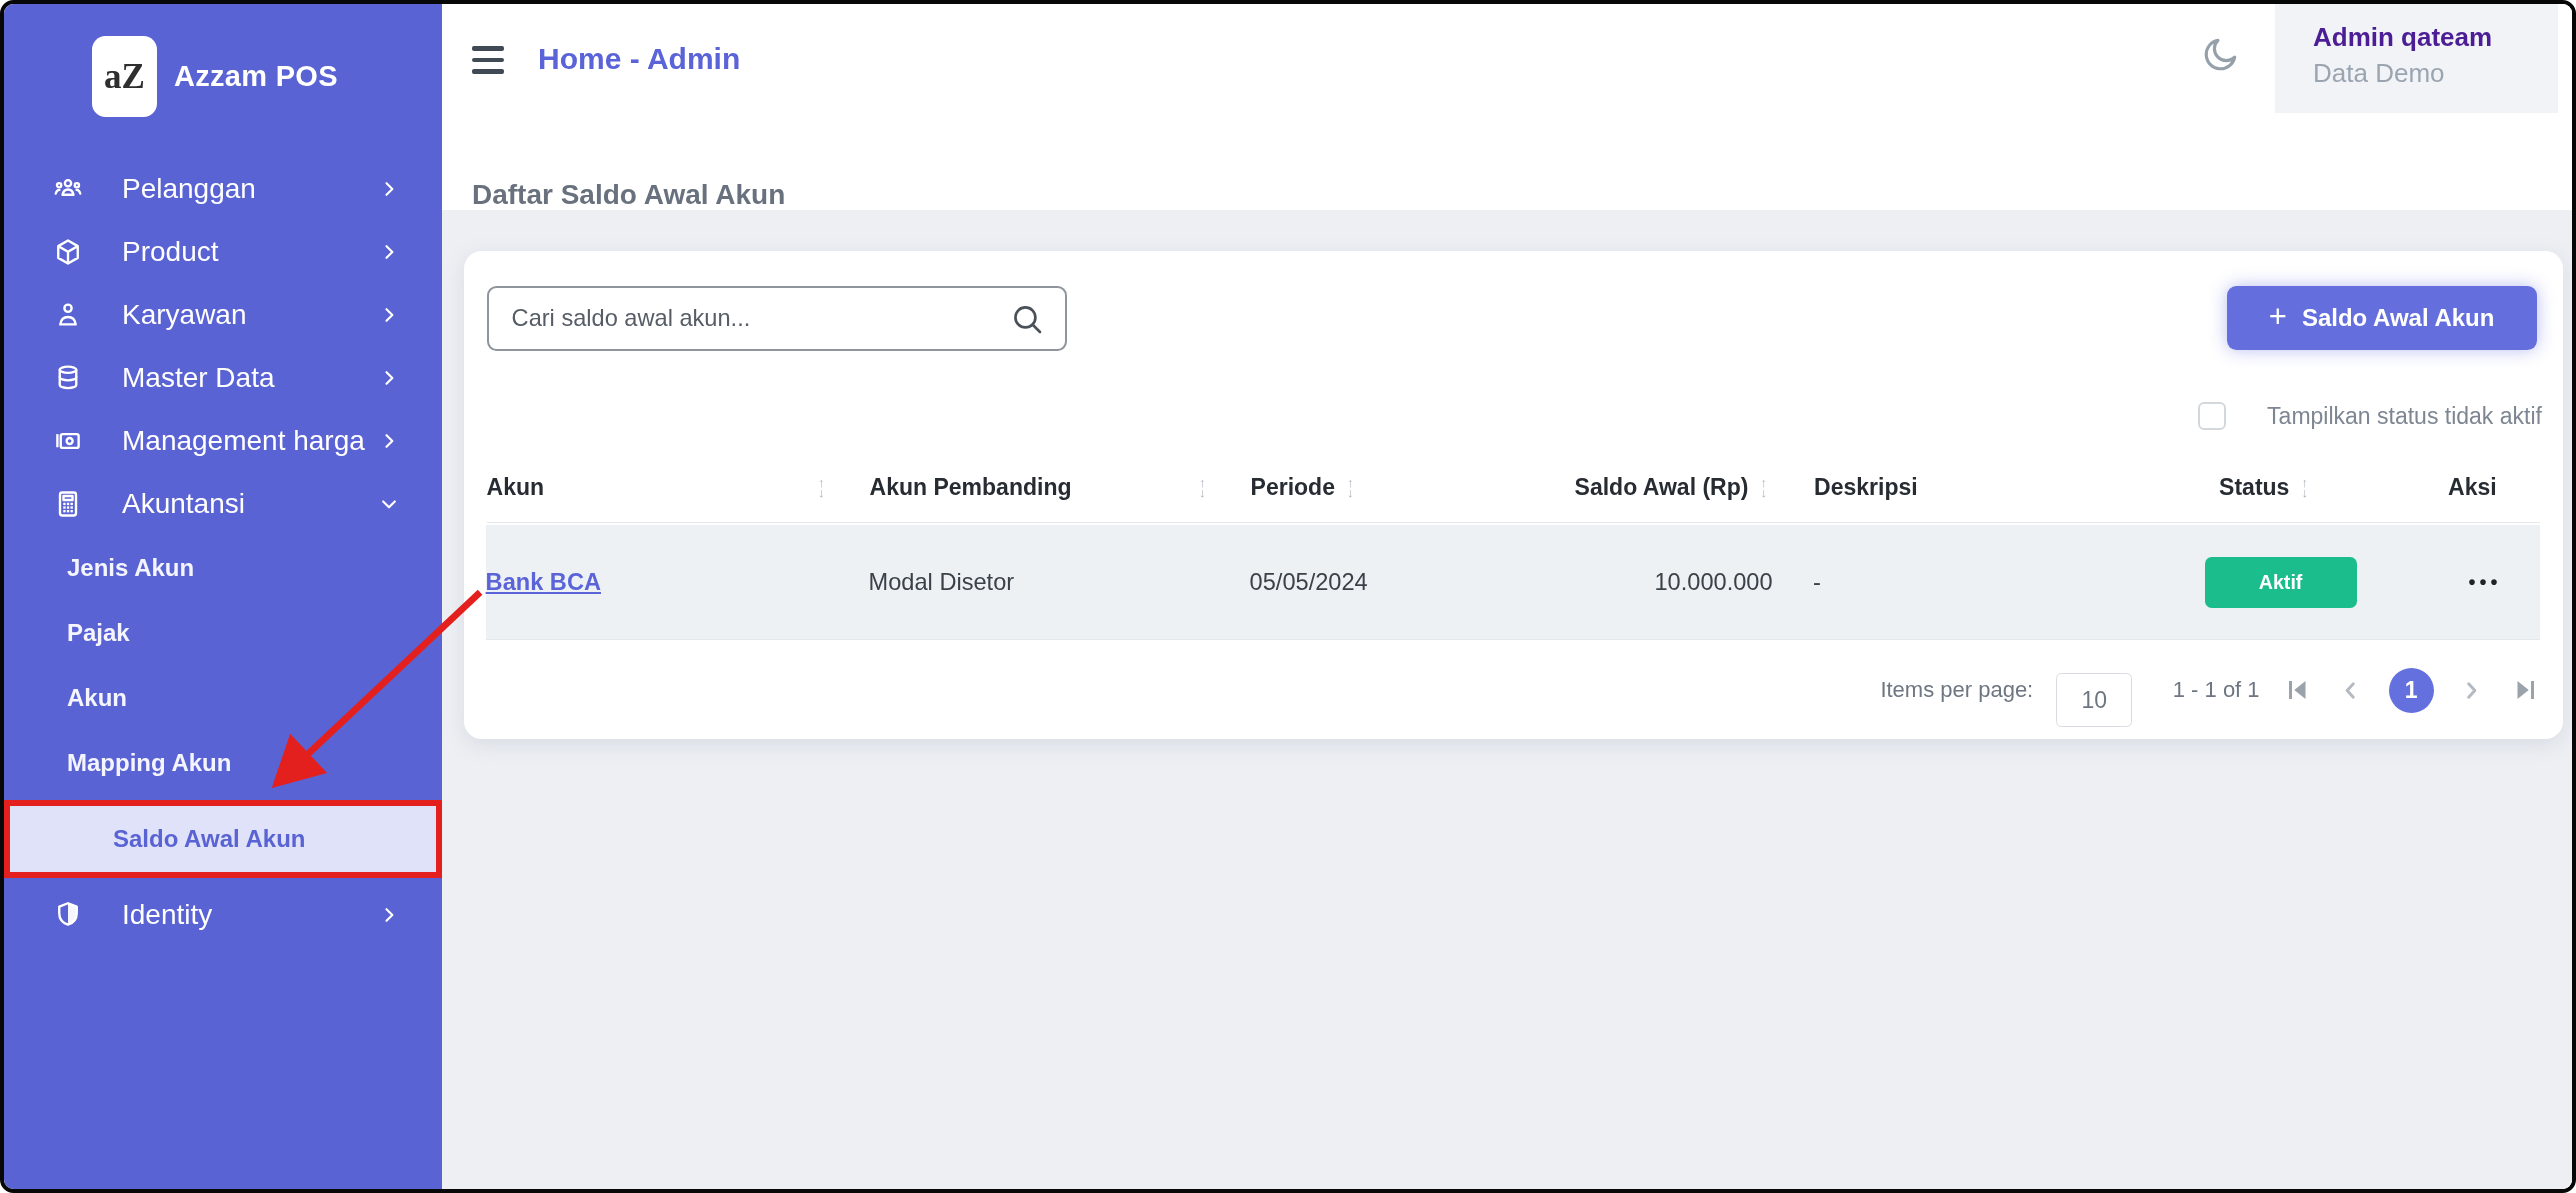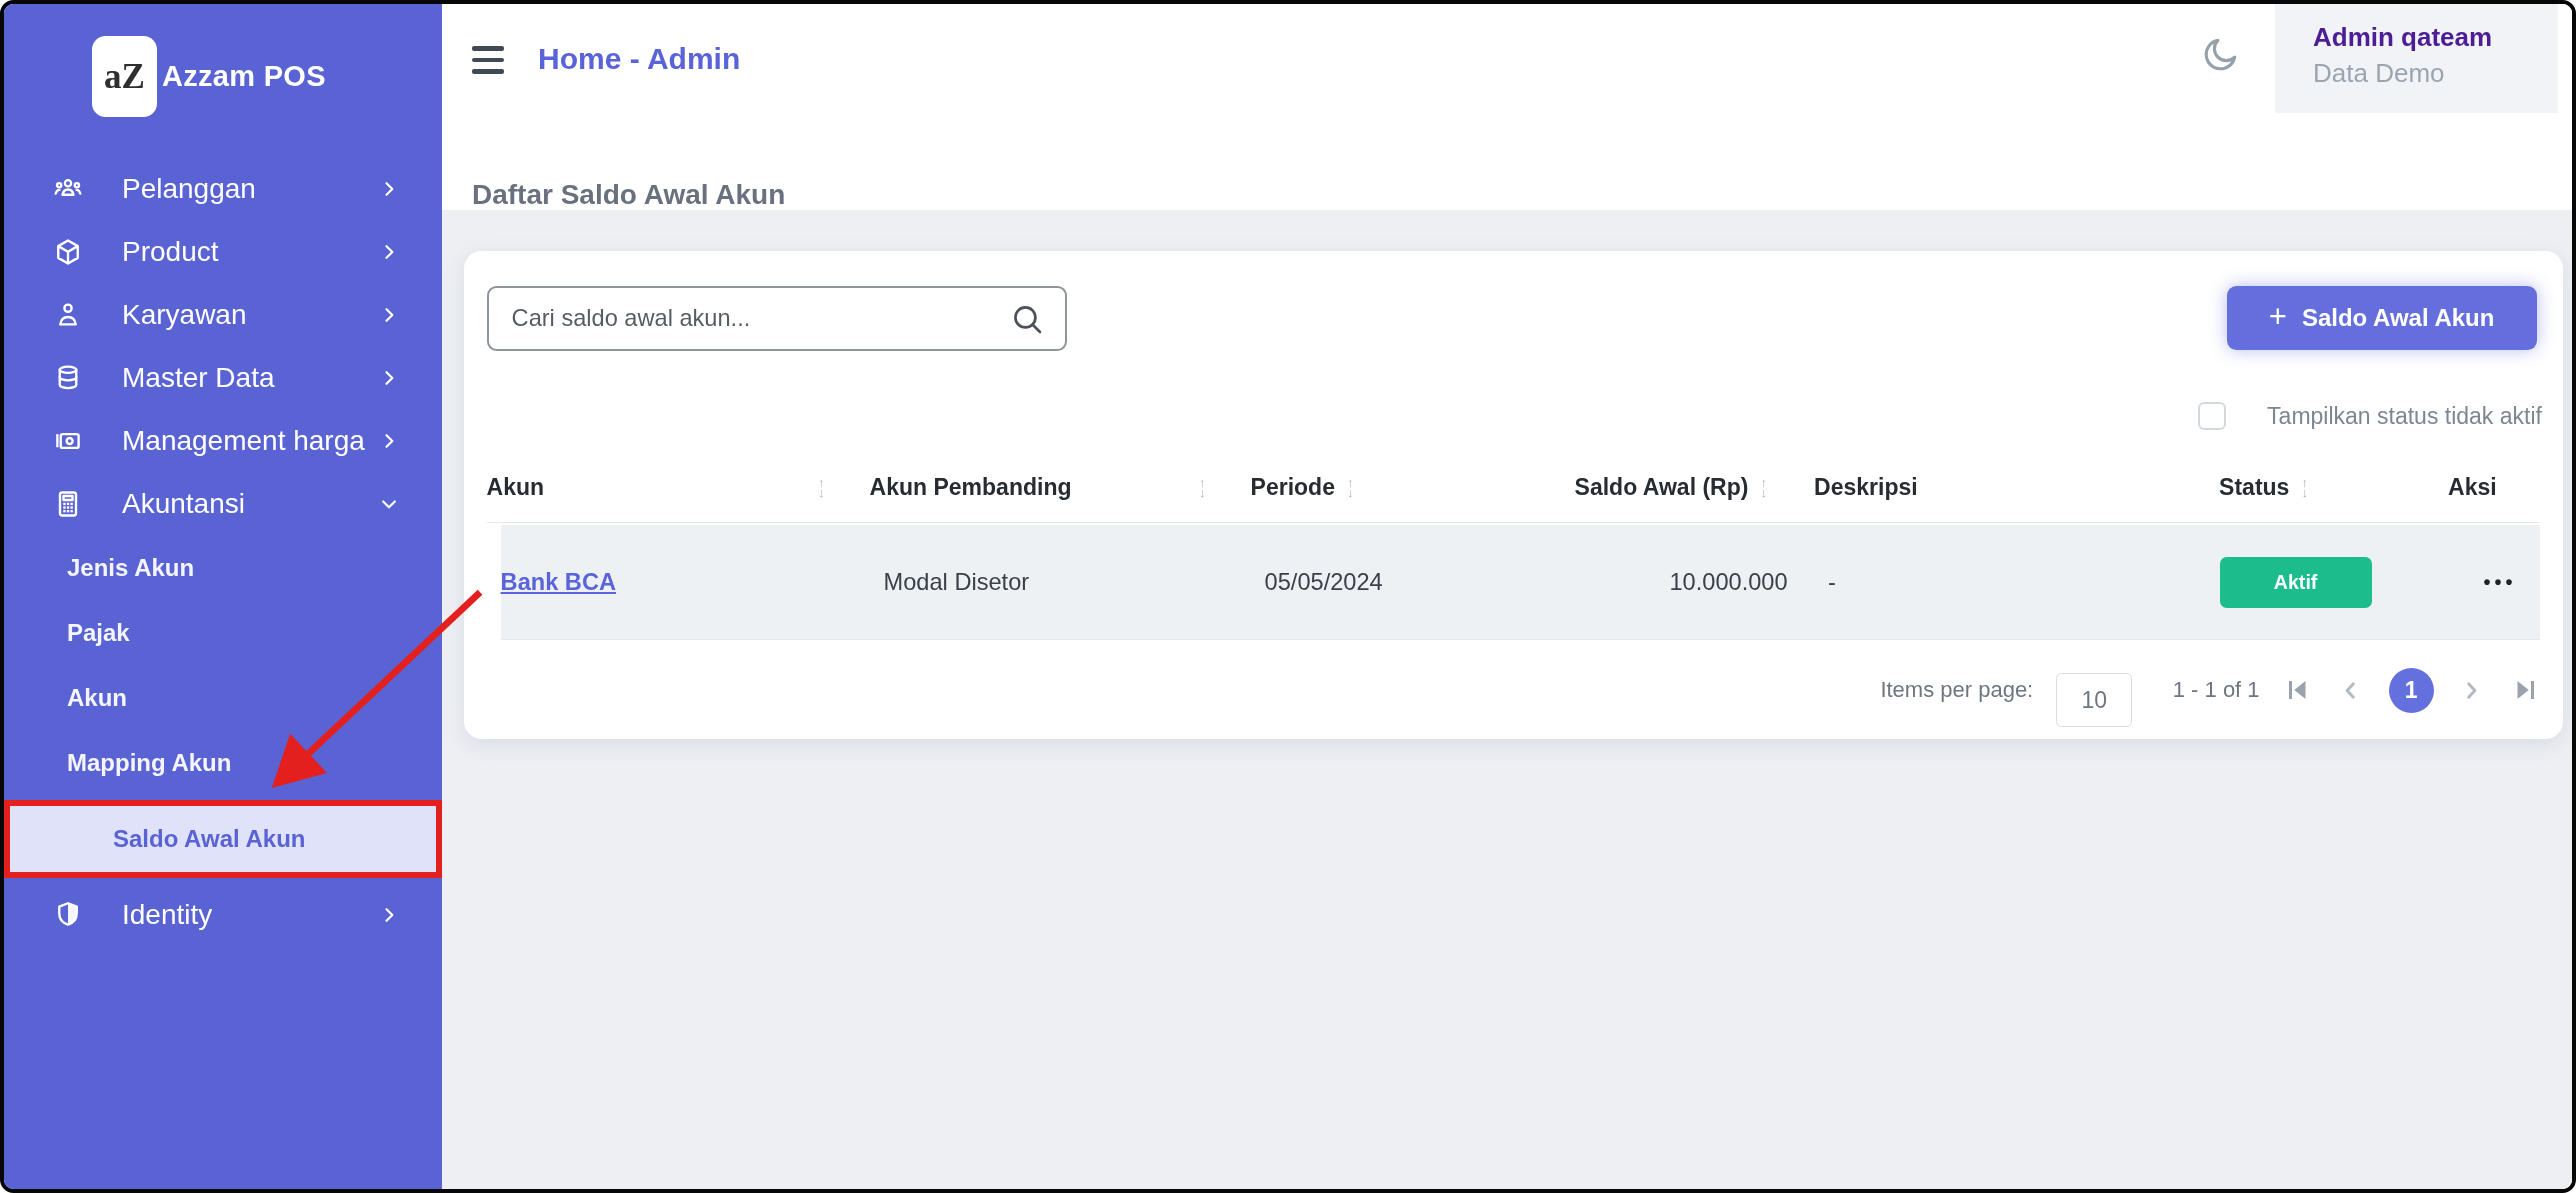--- a/index.html
+++ b/index.html
@@ -3,21 +3,21 @@
 <meta charset="utf-8">
 <style>
   * { box-sizing: border-box; margin: 0; padding: 0; }
   html,body { width:2576px; height:1194px; }
   body { font-family: "Liberation Sans", sans-serif; background:#ffffff; }
 
   .frame { position:absolute; inset:0; border:4.7px solid #070707; border-radius:13.5px; overflow:hidden; background:#ffffff; }
 
   
   .sidebar { position:absolute; left:0; top:0; bottom:0; width:438px; background:#5a63d3; color:#fff; padding-top:32px; }
-  .logo-row { display:flex; align-items:center; gap:5px; padding-left:88px; }
+  .logo-row { display:flex; align-items:center; gap:17px; padding-left:88px; }
   .logo-badge { width:65px; height:81px; background:#ffffff; border-radius:13.5px; display:flex; align-items:center; justify-content:center; }
   .logo-badge span { font-family:"Liberation Serif", serif; font-weight:bold; font-size:35px; color:#2f2f2f; }
   .logo-name { font-size:29px; font-weight:bold; letter-spacing:0.3px; }
 
   .nav { margin-top:40px; }
   .nav-item { height:63px; display:flex; align-items:center; padding:0 43px 0 49px; cursor:pointer; }
   .nav-item .nicon { width:30px; height:30px; flex:0 0 30px; display:flex; align-items:center; justify-content:center; }
   .nav-item .nlabel { margin-left:39px; font-size:28px; font-weight:400; }
   .nav-item .chev { margin-left:auto; width:20px; height:20px; }
 
@@ -52,21 +52,21 @@
   .chk-row { position:absolute; left:1734px; top:151px; display:flex; align-items:center; gap:13.5px; }
   .chk { width:28px; height:28px; border:2px solid #d3d8dd; border-radius:6px; background:#fff; cursor:pointer; }
   .chk-label { font-size:23px; color:#7d8692;margin-left:28px; }
 
   .tgrid { display:grid; grid-template-columns:383px 381px 324px 226px 405px 229px 1fr; align-items:center; }
   .thead { position:absolute; left:23px; right:23px; top:202px; height:70px; border-bottom:1.3px solid #e4e7eb; }
   .th { display:flex; align-items:center; font-size:23px; font-weight:bold; color:#272c33; }
   .th.pad { padding-left:13.5px; }
   .sort { display:flex; flex-direction:column; line-height:0.75; font-size:13px; color:#a9b0b8; margin-left:12px; }
   .sort.pushed { margin-left:auto; margin-right:45px; }
-  .trow { position:absolute; left:37px; right:23px; top:274px; height:115px; background:#eef1f4; border-bottom:1.3px solid #e4e7eb; }
+  .trow { position:absolute; left:22px; right:23px; top:274px; height:115px; background:#eef1f4; border-bottom:1.3px solid #e4e7eb; }
   .td { font-size:23.6px; color:#3a4149; display:flex; align-items:center; }
   .td.pad { padding-left:13.5px; }
   .td-num { justify-content:flex-end; padding-right:27px; }
   .row-link { color:#5a63d8; font-weight:600; text-decoration:underline; cursor:pointer; }
   .badge { width:152px; height:51px; background:#1bbd8d; border-radius:6.7px; color:#ffffff; font-size:19.6px; font-weight:bold; display:flex; align-items:center; justify-content:center; }
   .dots { font-size:20px; font-weight:bold; color:#1f2429; letter-spacing:4px; padding-left:35px; cursor:pointer; }
 
   .pager { position:absolute; left:23px; right:23px; top:390px; height:98px; display:flex; align-items:center; justify-content:flex-end; gap:23px; }
   .pager-label { font-size:22px; color:#6d7681; }
   .pp-select { width:76px; height:54px; border:1.3px solid #d8dce1; border-radius:5.4px; display:flex; align-items:center; justify-content:center; font-size:23px; color:#6d7681; cursor:pointer; background:#fff;margin-top:20px; }

